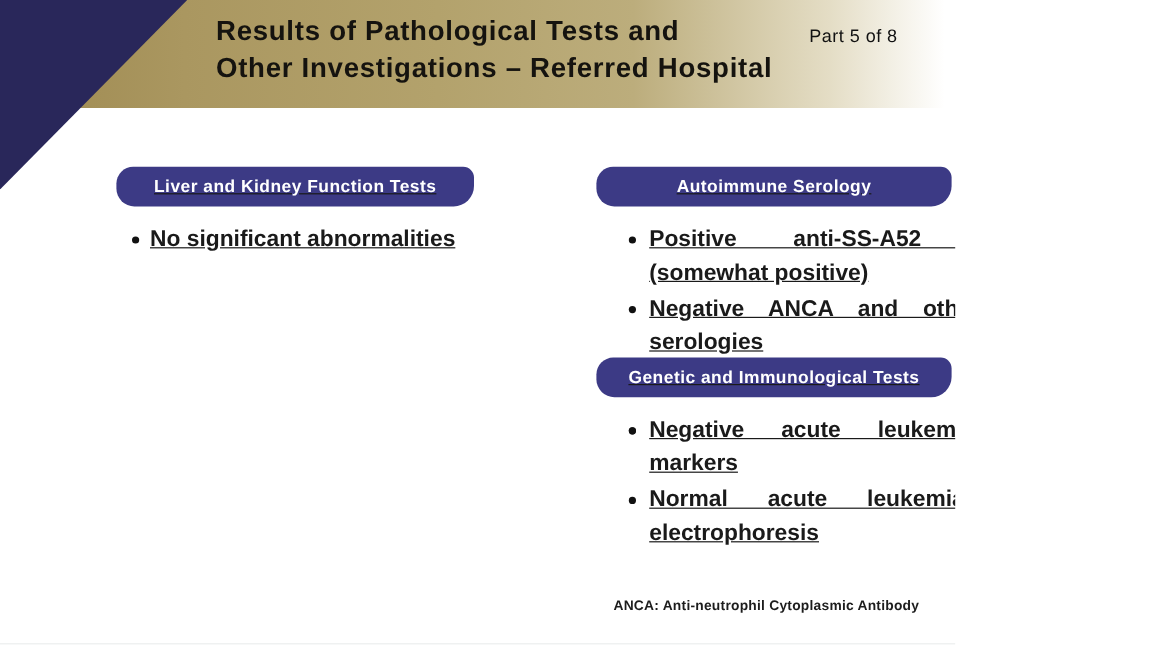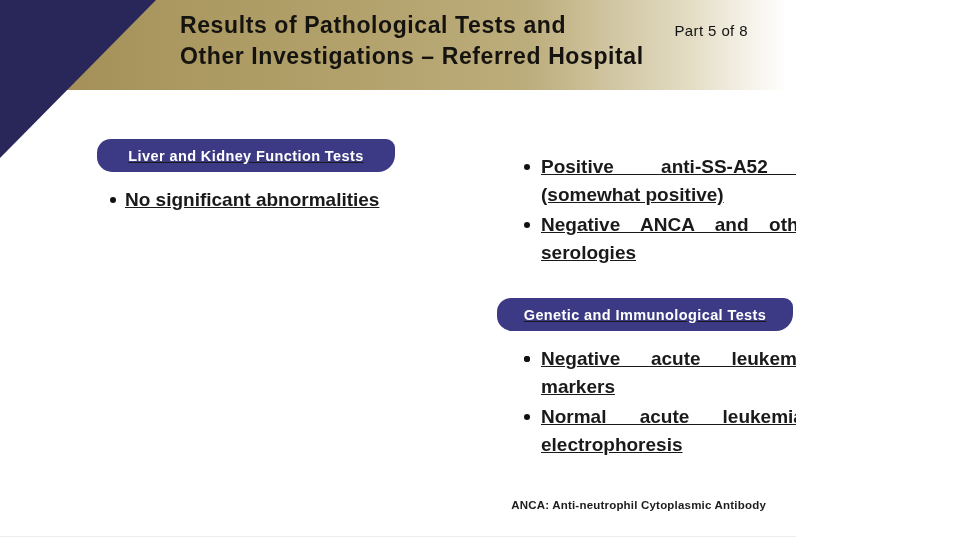--- a/index.html
+++ b/index.html
@@ -87,20 +87,21 @@
   <div class="part">Part 5 of 8</div>
 
   <div class="section sec-1">
     <div class="sec-header">Liver and Kidney Function Tests</div>
     <ul class="bullets">
         <li class="bullet-item"><span class="dot"></span><span class="txt">No significant abnormalities</span></li>
       </ul>
   </div>
 
   <div class="section sec-2">
+    <div class="sec-header">Autoimmune Serology</div>
     <ul class="bullets">
         <li class="bullet-item"><span class="dot"></span><span class="txt">Positive anti-SS-A52 antibodies (somewhat positive)</span></li>
         <li class="bullet-item"><span class="dot"></span><span class="txt">Negative ANCA and other immune serologies</span></li>
       </ul>
   </div>
 
 
   <div class="section sec-4">
     <div class="sec-header">Genetic and Immunological Tests</div>
     <ul class="bullets">

